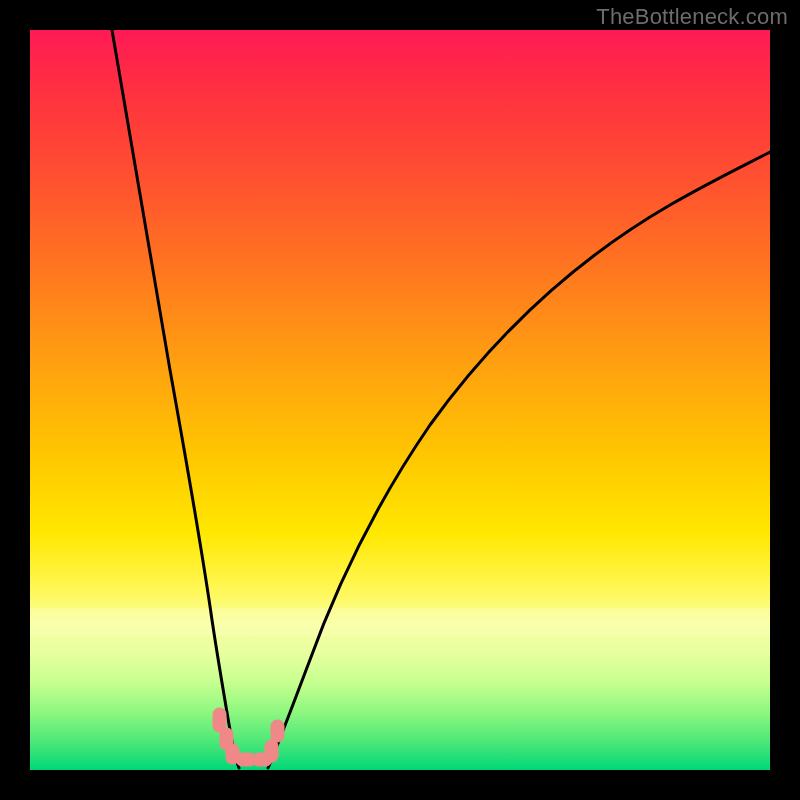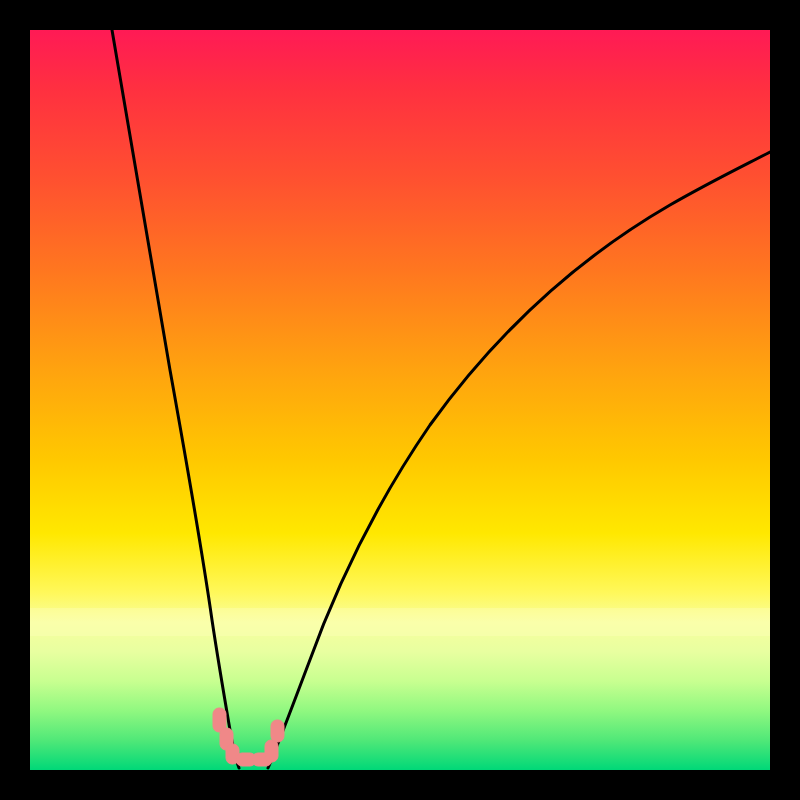--- a/index.html
+++ b/index.html
@@ -48,20 +48,21 @@
     top: 0;
     width: 740px;
     height: 740px;
   }
 </style>
 </head>
 <body>
 
 <div class="stage">
 
+  <div class="watermark">TheBottleneck.com</div>
 
   <div class="plot-area">
 
     <svg class="curves" viewBox="0 0 740 740" preserveAspectRatio="none">
 
       <rect x="0" y="578" width="740" height="28" fill="#ffffc0" fill-opacity="0.35"></rect>
 
       <path d="M 82,0
                C 100,100 120,220 140,340
                C 158,440 172,520 182,590

